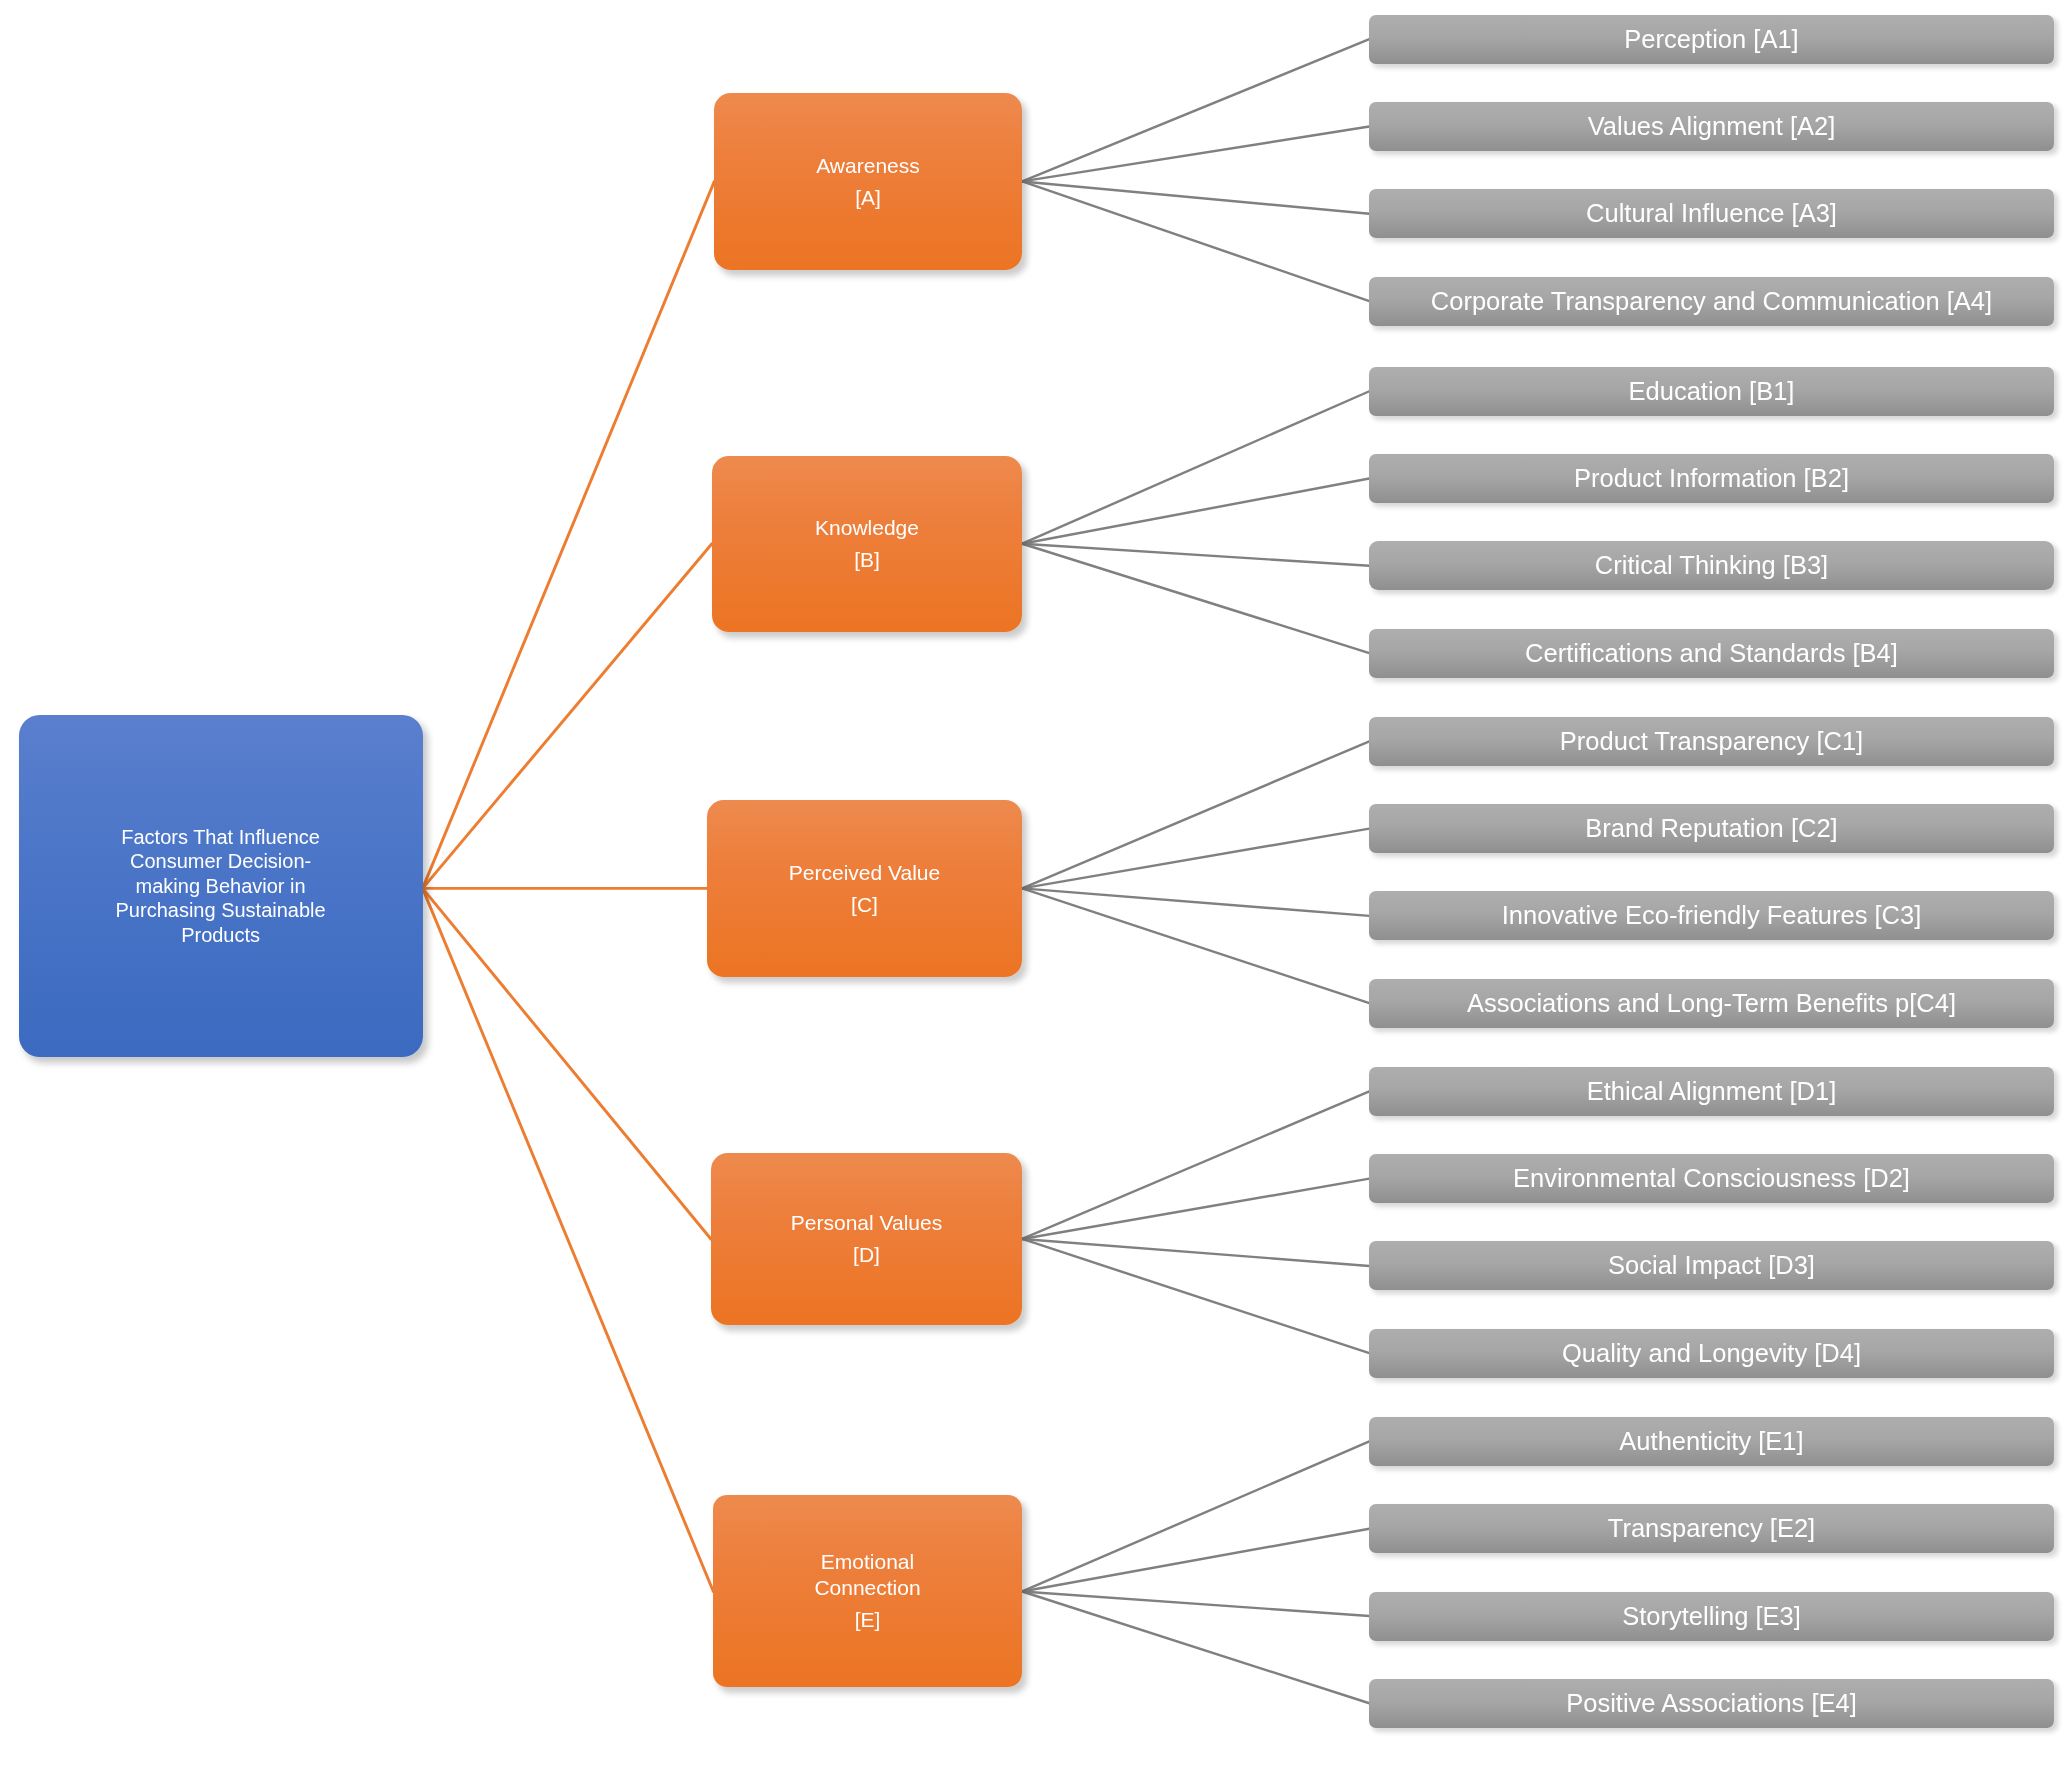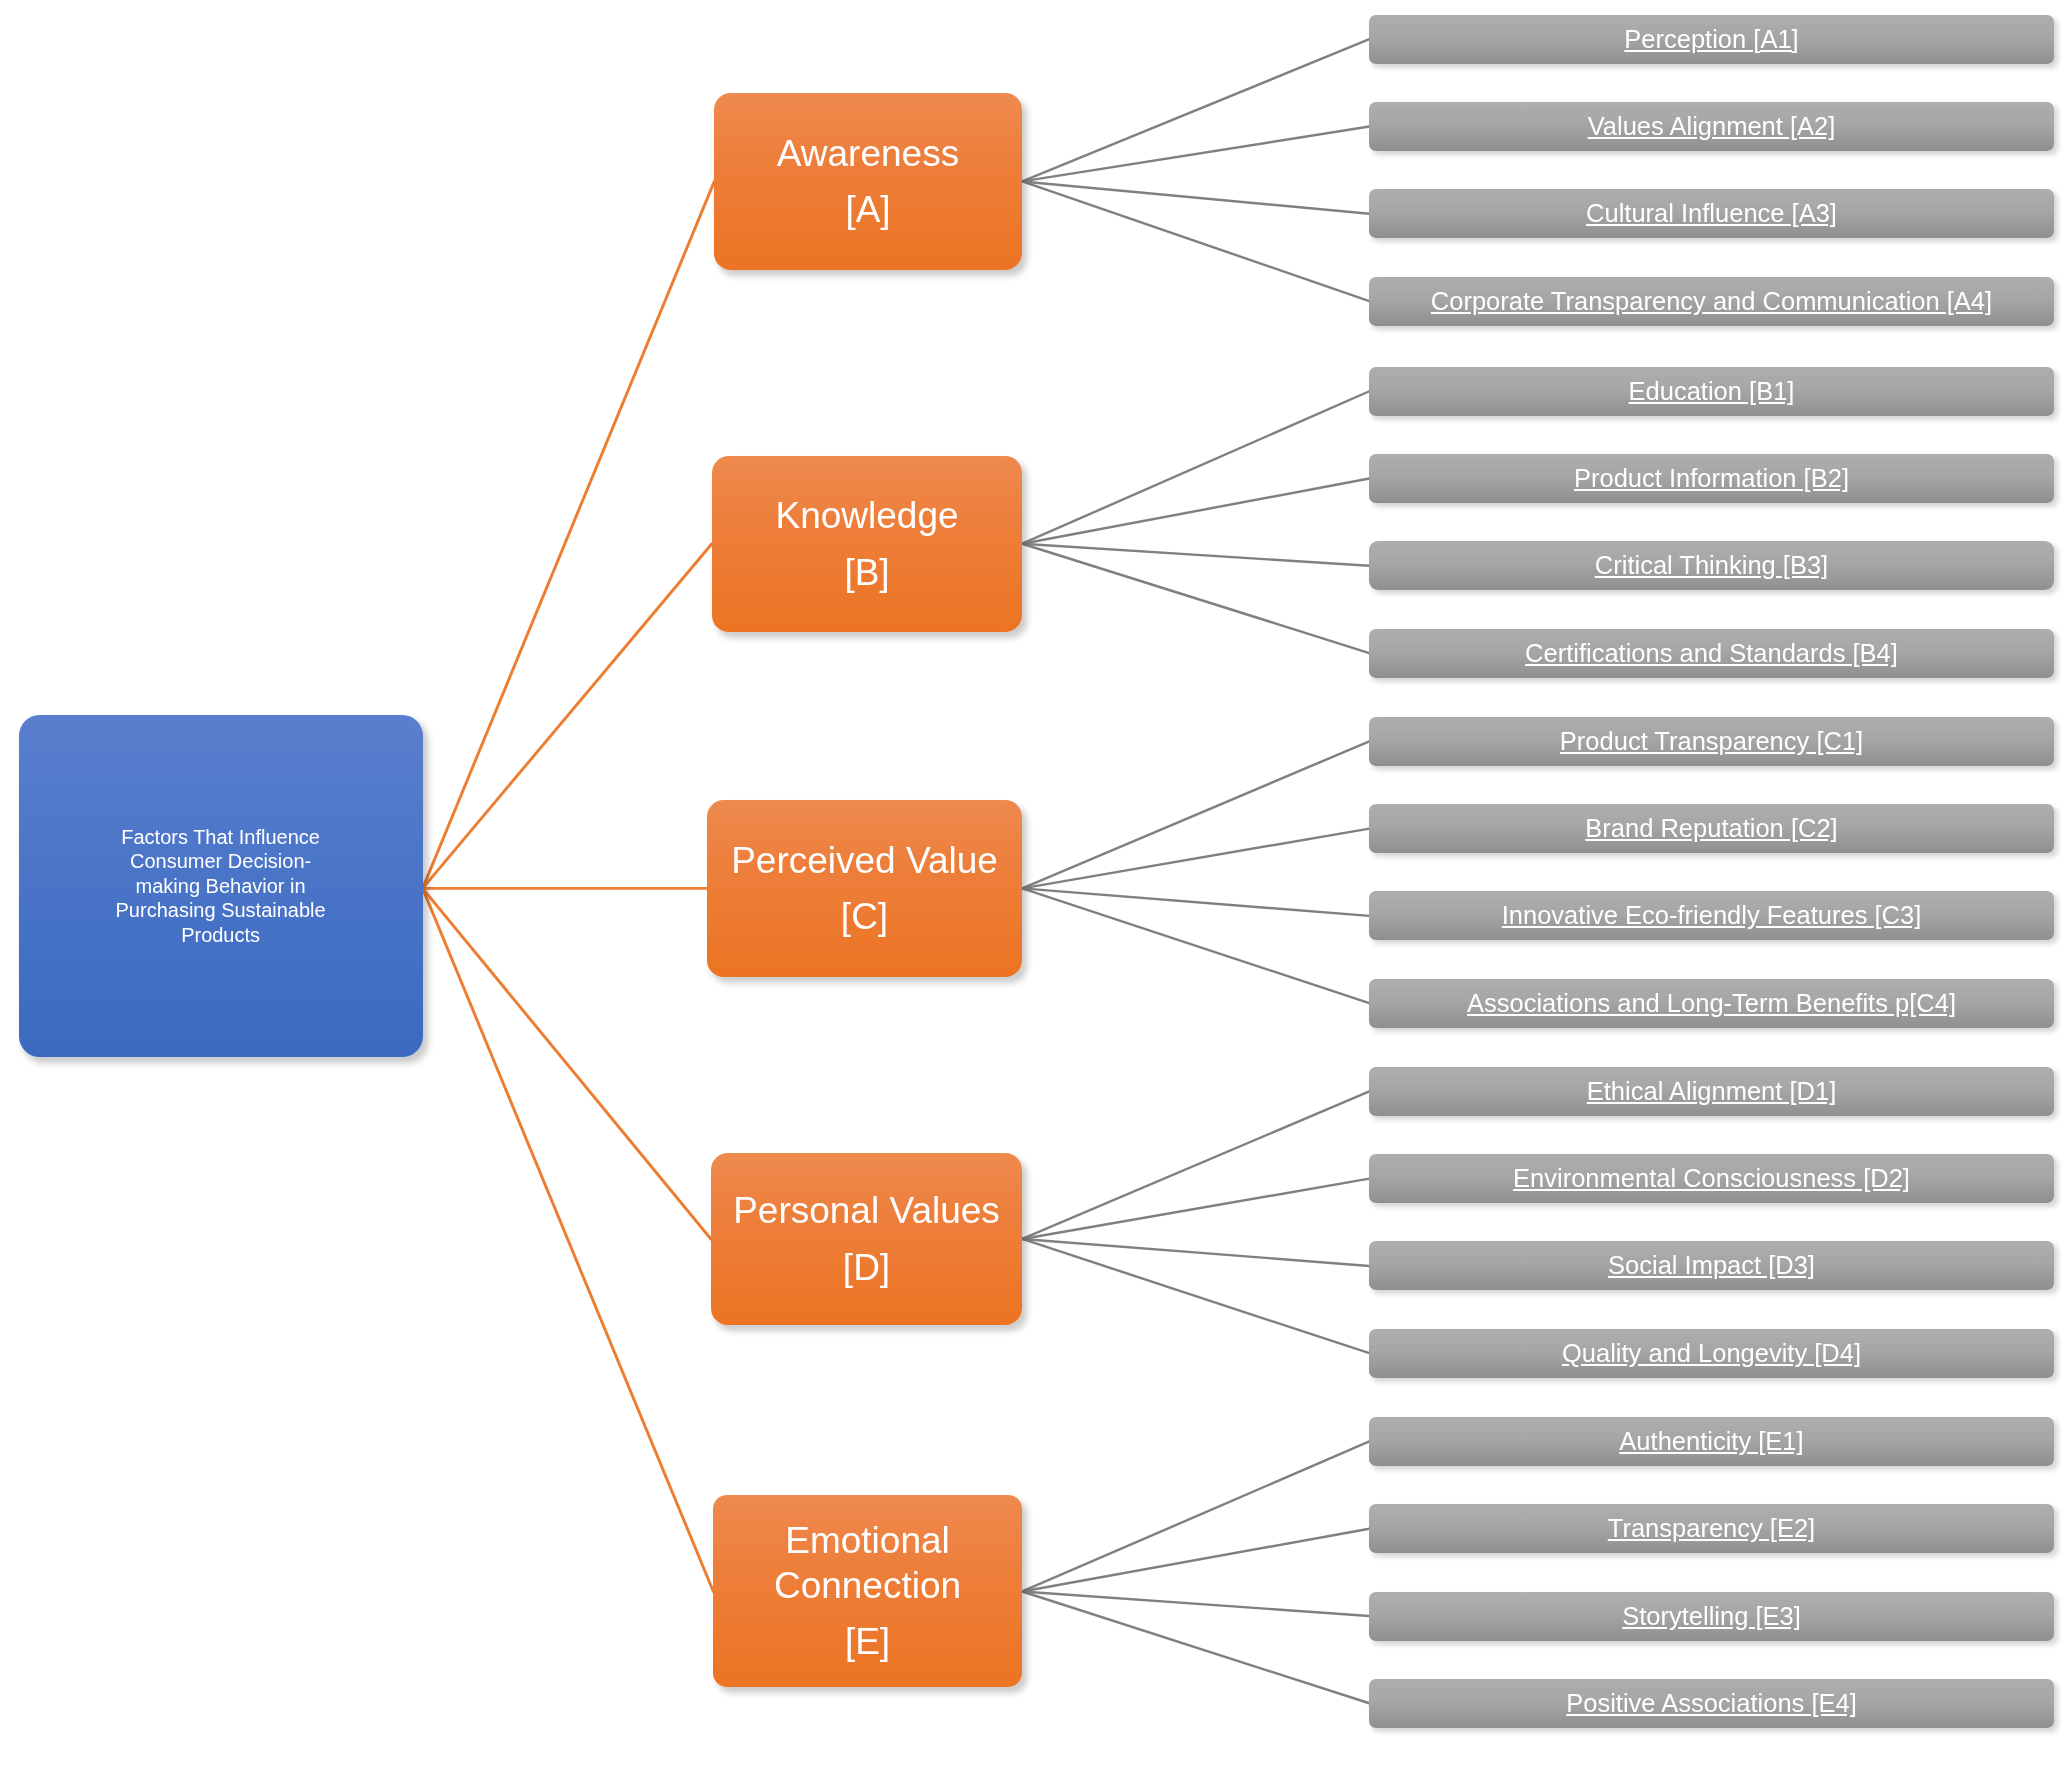--- a/index.html
+++ b/index.html
@@ -47,38 +47,37 @@
     font-size: 20px;
     padding: 0 22.6px;
     z-index: 3;
   }
   .root-node .txt { display: block; }
   
   .cat-node {
     border-radius: 16.7px;
     background: linear-gradient(to bottom, #EE8A4E 0%, #ED7F3C 35%, #EC7423 100%);
     box-shadow: 4.4px 5.4px 6.9px rgba(0,0,0,0.20);
-    font-size: 37px;
+    font-size: 21px;
     padding: 0 10.8px;
     z-index: 3;
   }
   .cat-node .line2 { margin-top: 0.30em; }
   
   .sub-node {
     left: 1369px;
     width: 685px;
     height: 49px;
     border-radius: 6.9px;
     background: linear-gradient(to bottom, #AEAEAE 0%, #A6A6A6 45%, #8F8F8F 100%);
     box-shadow: 3.4px 3.9px 4.9px rgba(0,0,0,0.16);
     font-size: 25.5px;
     padding: 0 7.8px;
     z-index: 3;
     white-space: nowrap;
-    text-decoration: underline;
   }
 </style>
 </head>
 <body>
 
 <div id="canvas">
 
   <svg id="wires" viewBox="0 0 4214 3604" preserveAspectRatio="none" xmlns="http://www.w3.org/2000/svg">
     <g id="root-wires" stroke="#ED7D31" stroke-width="6" fill="none">
         <line x1="862" y1="1812" x2="1457" y2="370" stroke-linecap="round"></line>

